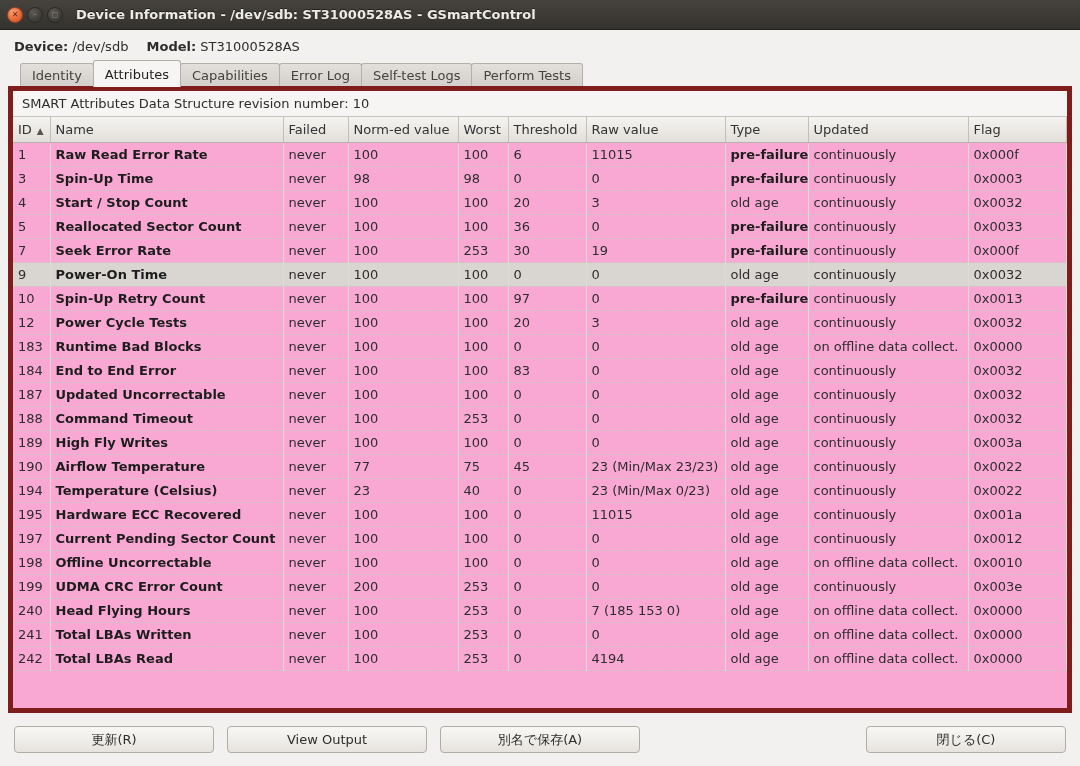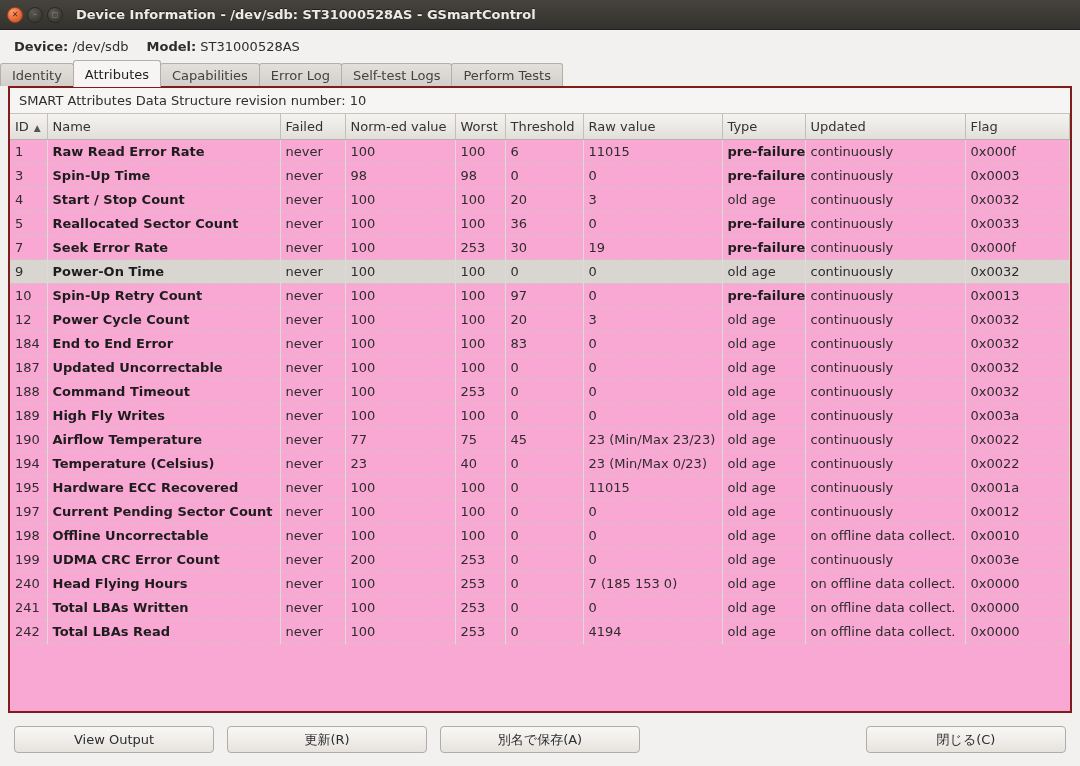--- a/index.html
+++ b/index.html
@@ -32,36 +32,36 @@
     color:#edebe8; font-weight:bold; font-size:13px; margin-left:9px;
     white-space:nowrap; text-shadow:0 -1px 0 rgba(0,0,0,.5);
   }
 
   
   .device-line { padding:9px 14px 5px 14px; white-space:nowrap; }
   .device-line .lbl { font-weight:bold; }
   .device-line .val { margin-right:14px;text-align:right; }
 
   
-  .tabs { display:flex; align-items:flex-end; height:27px; padding-left:0; position:relative; }
+  .tabs { display:flex; align-items:flex-end; height:27px; padding-left:20px; position:relative; }
   .tab {
     position:relative; display:flex; align-items:center; height:23px;
     padding:0 11px; margin-right:0; font-size:13px; color:#44423f;
     border:1px solid #b3afa9; border-bottom:none; border-radius:3px 3px 0 0;
     background:linear-gradient(#e3e0db,#d3d0cb); cursor:default; white-space:nowrap;
   }
   .tab + .tab { margin-left:-1px; }
   .tab.active {
     height:27px; background:#f6f5f3; color:#1f1f1f; z-index:3; margin-bottom:-1px;
   }
 
   
   .panel {
     margin:0 8px; flex:1 1 auto; min-height:0; display:flex; flex-direction:column;
-    border:2px solid #7f1d1d; background:#f6f5f3; position:relative; z-index:1;
+    border:5px solid #7f1d1d; background:#f6f5f3; position:relative; z-index:1;
   }
   .info-bar { padding:5px 9px; background:#f6f5f3; border-bottom:1px solid #c6c3be; white-space:nowrap; }
 
   .table-wrap { flex:1 1 auto; min-height:0; background:#f9a8d4; overflow:hidden; }
   table { border-collapse:collapse; table-layout:fixed; width:100%; }
   th {
     background:linear-gradient(#f5f3f0,#e2dfda);
     border-right:1px solid #c2bfb9; border-bottom:1px solid #b5b1ab;
     text-align:left; font-weight:normal; color:#333; padding:4px 5px; height:25px;
     white-space:nowrap; overflow:hidden; cursor:default;
@@ -227,29 +227,41 @@
               <td class="col-normed">100</td>
               <td class="col-worst">100</td>
               <td class="col-threshold">97</td>
               <td class="col-raw">0</td>
               <td class="col-type bold">pre-failure</td>
               <td class="col-updated">continuously</td>
               <td class="col-flag">0x0013</td>
             </tr>
             <tr>
               <td class="col-id">12</td>
-              <td class="col-name bold">Power Cycle Count</td>
+              <td class="col-name bold">Power Cycle Tests</td>
               <td class="col-failed">never</td>
               <td class="col-normed">100</td>
               <td class="col-worst">100</td>
               <td class="col-threshold">20</td>
               <td class="col-raw">3</td>
               <td class="col-type">old age</td>
               <td class="col-updated">continuously</td>
               <td class="col-flag">0x0032</td>
+            </tr>
+            <tr>
+              <td class="col-id">183</td>
+              <td class="col-name bold">Runtime Bad Blocks</td>
+              <td class="col-failed">never</td>
+              <td class="col-normed">100</td>
+              <td class="col-worst">100</td>
+              <td class="col-threshold">0</td>
+              <td class="col-raw">0</td>
+              <td class="col-type">old age</td>
+              <td class="col-updated">on offline data collect.</td>
+              <td class="col-flag">0x0000</td>
             </tr>
             <tr>
               <td class="col-id">184</td>
               <td class="col-name bold">End to End Error</td>
               <td class="col-failed">never</td>
               <td class="col-normed">100</td>
               <td class="col-worst">100</td>
               <td class="col-threshold">83</td>
               <td class="col-raw">0</td>
               <td class="col-type">old age</td>
@@ -399,19 +411,19 @@
               <td class="col-type">old age</td>
               <td class="col-updated">on offline data collect.</td>
               <td class="col-flag">0x0000</td>
             </tr>
           </tbody>
       </table>
     </div>
   </div>
 
   <div class="button-row">
+      <button class="btn">更新(R)</button>
       <button class="btn">View Output</button>
-      <button class="btn">更新(R)</button>
       <button class="btn">別名で保存(A)</button>
       <button class="btn right">閉じる(C)</button>
     </div>
 
 </div>
 
 </body></html>

